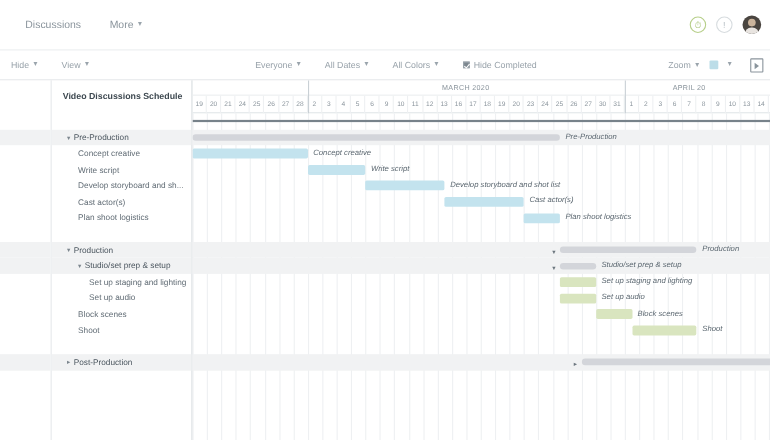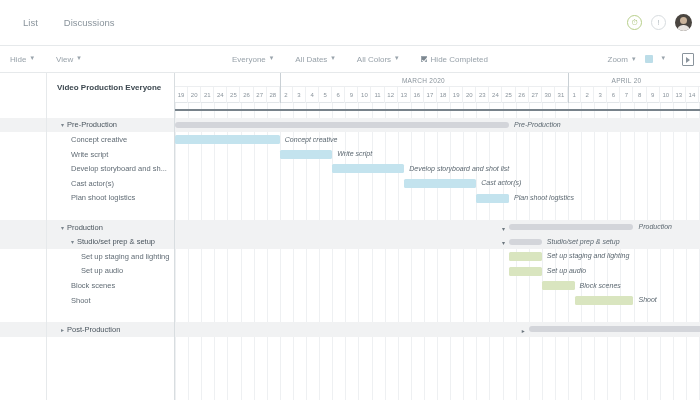--- a/index.html
+++ b/index.html
@@ -297,24 +297,25 @@
     font-size: 6px;
     color: #6d777f;
   }
 </style>
 </head>
 <body>
 
 <div class="topbar">
   <div class="tabs" id="tabList">
       <div class="tab">
-        <span>List</span>
+        <span>Discussions</span>
       </div>
       <div class="tab">
-        <span>Discussions</span>
+        <span>More</span>
+        <span class="caret">▾</span>
       </div>
     </div>
   <div class="top-right">
     <div class="circ-icon clock-icon">⏱</div>
     <div class="circ-icon help-icon">!</div>
     <div class="avatar"></div>
   </div>
 </div>
 
 <div class="toolbar">
@@ -377,21 +378,21 @@
         <div class="row"></div>
         <div class="row"></div>
         <div class="row"></div>
         <div class="row"></div>
         <div class="row"></div>
         <div class="row shaded"></div>
       </div>
   </div>
 
   <div class="tasklist">
-    <div class="tl-head">Video Production Everyone</div>
+    <div class="tl-head">Video Discussions Schedule</div>
     <div id="taskRows">
         <div class="tl-row" style="padding-left: 4px;"></div>
         <div class="tl-row shaded group" style="padding-left: 14px;">
           <span class="tw-caret">▾</span>
           <span>Pre-Production</span>
         </div>
         <div class="tl-row" style="padding-left: 24px;">
           <span>Concept creative</span>
         </div>
         <div class="tl-row" style="padding-left: 24px;">

